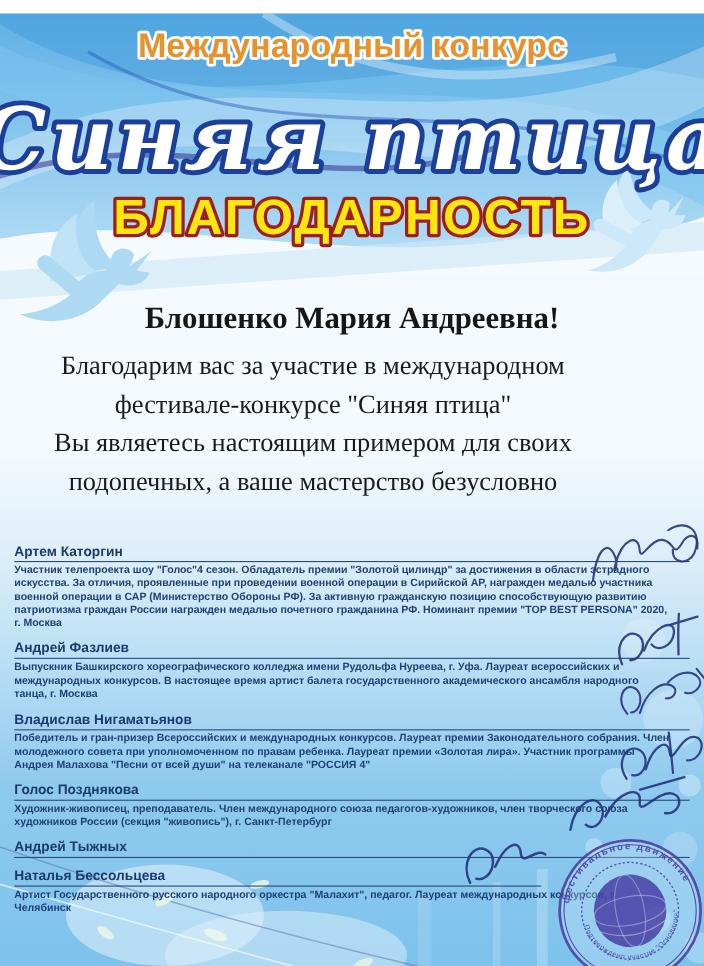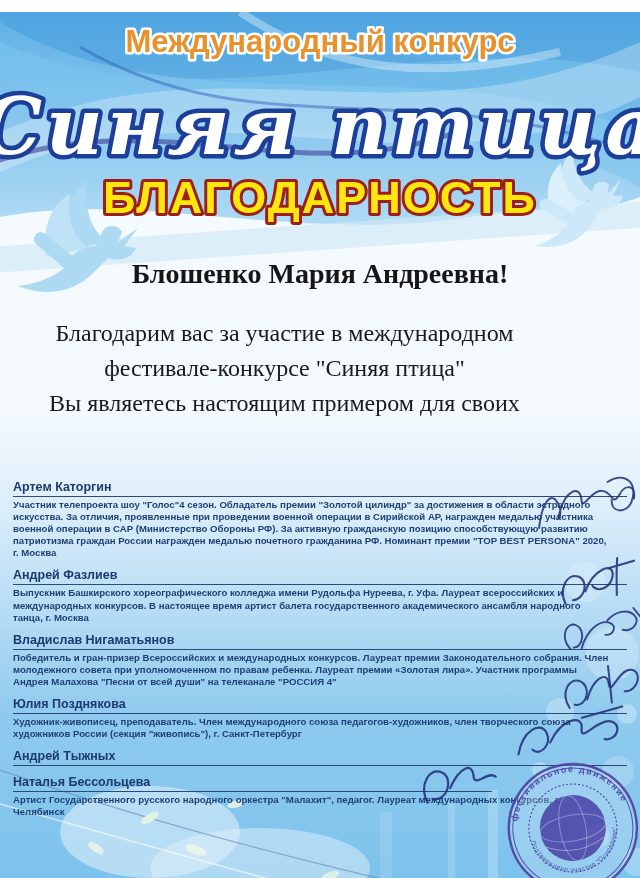--- a/index.html
+++ b/index.html
@@ -6,28 +6,28 @@
   .page{
     position:relative;width:640px;height:878px;overflow:hidden;
     background:linear-gradient(180deg,#f4fafd 0%,#f3f9fd 46%,#ddeefa 56%,#b7ddf4 68%,#8fcaee 80%,#7cc2ec 100%);
     font-family:"Liberation Sans",sans-serif;
     margin-top:12px;
   }
   .abs{position:absolute;}
   .header-svg{left:0;top:0;}
   .decor-svg{left:0;top:0;pointer-events:none;}
   .recipient{
-    left:0;top:246px;width:640px;text-align:center;
+    left:0;top:262px;width:640px;text-align:center;
     font-family:"Liberation Serif",serif;font-weight:bold;font-size:28px;color:#161616;
   }
   .body-text{
     left:0;top:304px;width:569px;text-align:center;
     font-family:"Liberation Serif",serif;font-size:24px;line-height:35px;color:#1a1a1a;
   }
-  .jury{left:13px;top:468px;width:614px;}
+  .jury{left:13px;top:482px;width:614px;}
   .jury-entry{margin-bottom:9px;}
   .jury-name{
     font-size:12.5px;font-weight:bold;color:#1c3a6e;line-height:15px;
     border-bottom:1px solid #2a4a7a;padding-bottom:1px;
   }
   .jury-entry:last-child .jury-name{width:78%;}
   .jury-desc{
     font-size:9.6px;font-weight:bold;color:#1e4076;line-height:12.1px;
     padding-top:2px;width:97%;
   }
@@ -111,37 +111,38 @@
     <text x="320" y="142" text-anchor="middle" font-family="DejaVu Serif, serif" font-style="italic" font-size="78" font-weight="bold" letter-spacing="4" fill="#ffffff" stroke="#1c3f99" stroke-width="9" paint-order="stroke" stroke-linejoin="round">Синяя птица</text>
     <text x="320" y="201" text-anchor="middle" font-family="Liberation Sans, sans-serif" font-size="45" font-weight="bold" letter-spacing="2" fill="#ffe60e" stroke="#9b1f16" stroke-width="6" paint-order="stroke" stroke-linejoin="round">БЛАГОДАРНОСТЬ</text>
   </svg>
 
   <div class="abs recipient">Блошенко Мария Андреевна!</div>
 
   <div class="abs body-text">
     <div>Благодарим вас за участие в международном</div>
     <div>фестивале-конкурсе "Синяя птица"</div>
     <div>Вы являетесь настоящим примером для своих</div>
+    <div>подопечных, а ваше мастерство безусловно</div>
   </div>
 
   <div class="abs jury">
     <div class="jury-entry">
       <div class="jury-name">Артем Каторгин</div>
       <div class="jury-desc">Участник телепроекта шоу "Голос"4 сезон. Обладатель премии "Золотой цилиндр" за достижения в области эстрадного искусства. За отличия, проявленные при проведении военной операции в Сирийской АР, награжден медалью участника военной операции в САР (Министерство Обороны РФ). За активную гражданскую позицию способствующую развитию патриотизма граждан России награжден медалью почетного гражданина РФ. Номинант премии "TOP BEST PERSONA" 2020, г. Москва</div>
     </div>
     <div class="jury-entry">
       <div class="jury-name">Андрей Фазлиев</div>
       <div class="jury-desc">Выпускник Башкирского хореографического колледжа имени Рудольфа Нуреева, г. Уфа. Лауреат всероссийских и международных конкурсов. В настоящее время артист балета государственного академического ансамбля народного танца, г. Москва</div>
     </div>
     <div class="jury-entry">
       <div class="jury-name">Владислав Нигаматьянов</div>
       <div class="jury-desc">Победитель и гран-призер Всероссийских и международных конкурсов. Лауреат премии Законодательного собрания. Член молодежного совета при уполномоченном по правам ребенка. Лауреат премии «Золотая лира». Участник программы Андрея Малахова "Песни от всей души" на телеканале "РОССИЯ 4"</div>
     </div>
     <div class="jury-entry">
-      <div class="jury-name">Юлия Позднякова</div>
+      <div class="jury-name">Голос Позднякова</div>
       <div class="jury-desc">Художник-живописец, преподаватель. Член международного союза педагогов-художников, член творческого союза художников России (секция "живопись"), г. Санкт-Петербург</div>
     </div>
     <div class="jury-entry">
       <div class="jury-name">Андрей Тыжных</div>
     </div>
     <div class="jury-entry">
       <div class="jury-name">Наталья Бессольцева</div>
       <div class="jury-desc">Артист Государственного русского народного оркестра "Малахит", педагог. Лауреат международных конкурсов, г. Челябинск</div>
     </div>
   </div>

